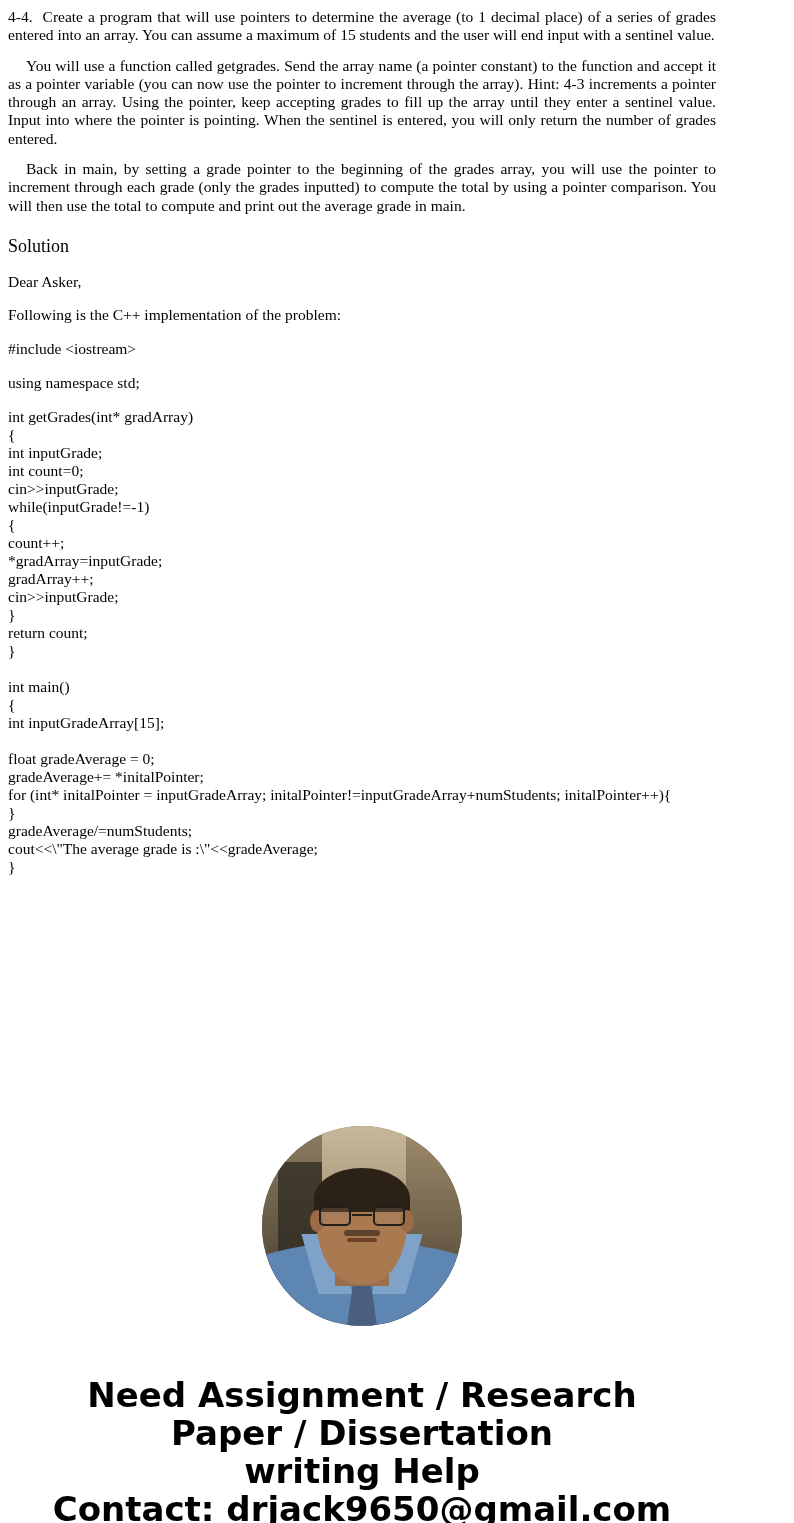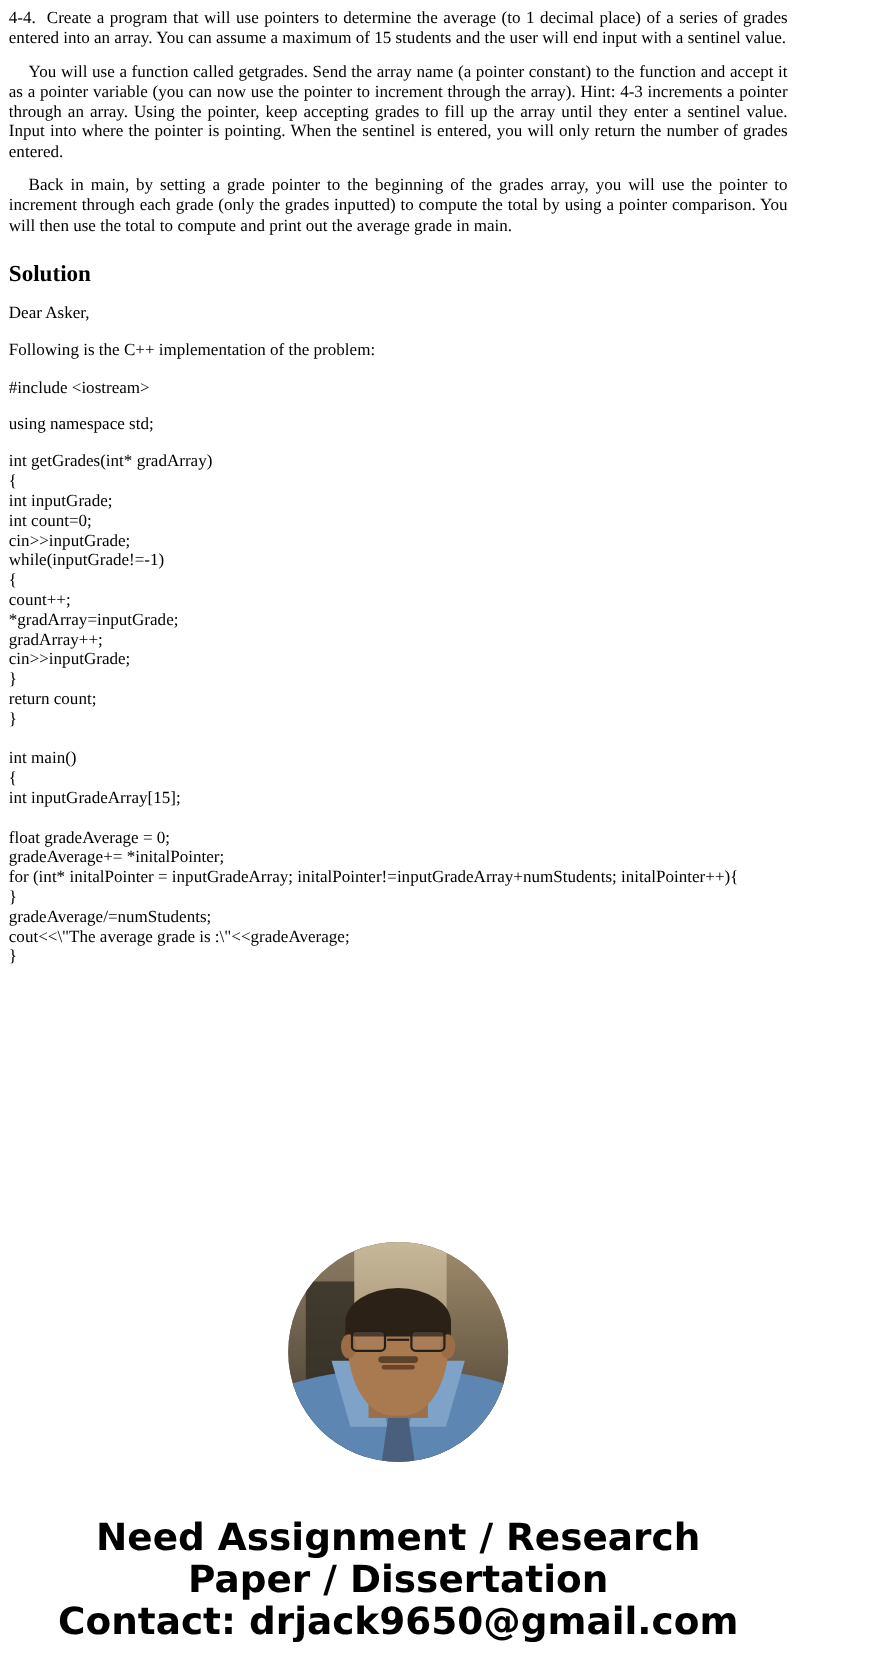--- a/index.html
+++ b/index.html
@@ -30,22 +30,22 @@
     text-indent: 0;
   }
   .problem p.indented {
     text-indent: 18px;
   }
   .num-label {
     margin-right: 10px;
   }
   h2.solution-heading {
     font-family: "Liberation Serif", serif;
-    font-size: 21px;
-    font-weight: bold;
+    font-size: 18px;
+    font-weight: normal;
     margin: 22px 0 16px 0;
     line-height: 1.1;
   }
   .sol-line {
     font-family: "Liberation Serif", serif;
     font-size: 15.5px;
     line-height: 1.15;
     margin: 0 0 16px 0;
     white-space: pre-wrap;
   }
@@ -310,16 +310,17 @@
         <div class="bridge"></div>
         <div class="lens r"></div>
       </div>
       <div class="mustache"></div>
       <div class="mouth"></div>
     </div>
   </div>
 
   <div class="promo">
     <span>Need Assignment / Research Paper / Dissertation</span>
+    <span class="line2">writing Help</span>
     <span class="line2">Contact: drjack9650@gmail.com</span>
   </div>
 
 </div>
 
 </body></html>

